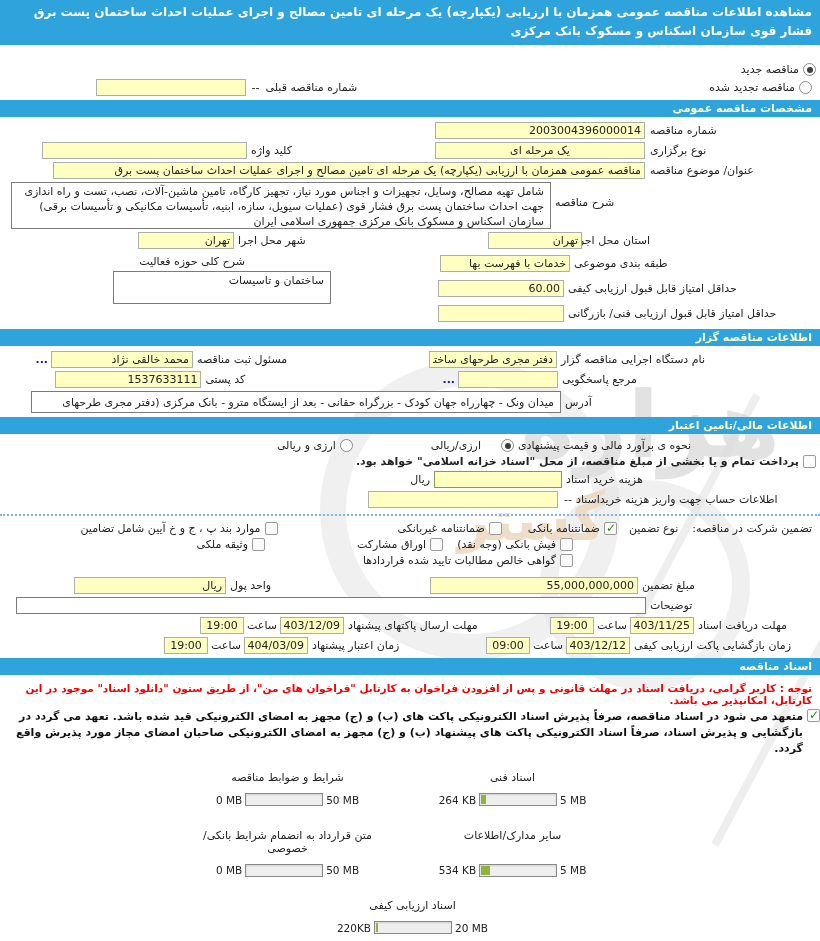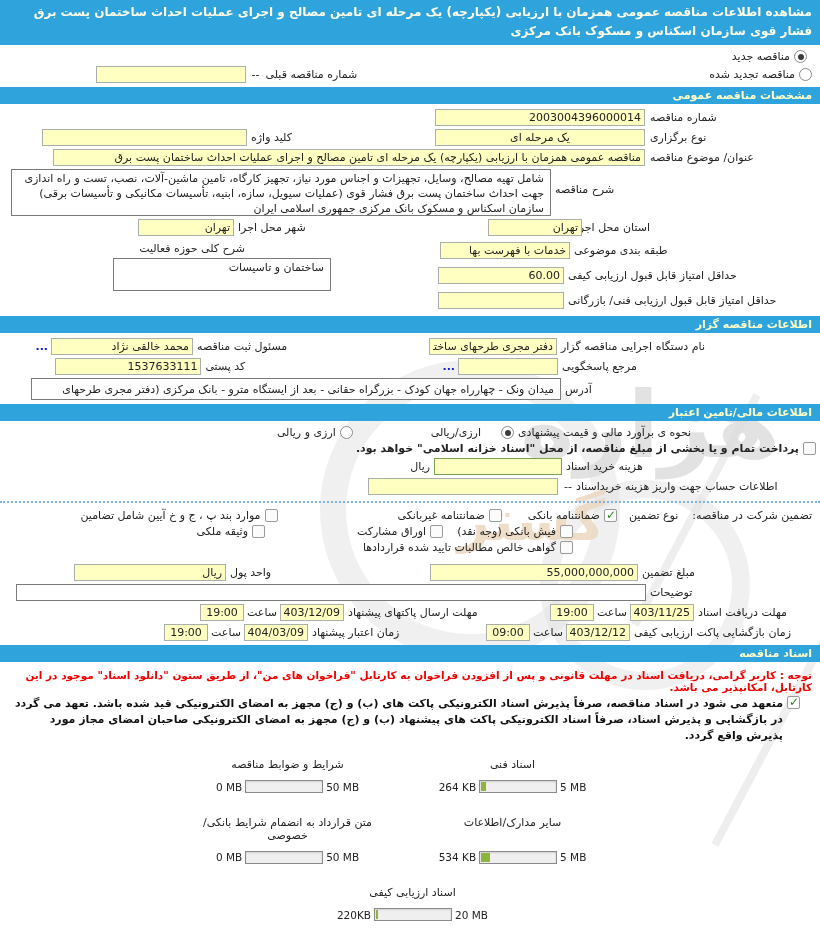--- a/index.html
+++ b/index.html
@@ -42,21 +42,21 @@
     background:#fbfbfb; border-radius:2px; flex:0 0 auto; }
   .cb.checked { position:relative; }
   .cb.checked::after { content:"✓"; position:absolute; top:-2px; left:1px;
     color:#2e7d1f; font-size:12px; font-weight:bold; }
   .radio { display:inline-block; width:13px; height:13px; border:1px solid #8a8a8a;
     border-radius:50%; background:#fff; flex:0 0 auto; }
   .radio.sel::after { content:""; display:block; width:6px; height:6px;
     margin:2.5px auto; border-radius:50%; background:#3c3c3c; }
   .sep { border:none; border-top:2px dotted #7fb2e5; margin:6px 0; }
   .red { color:#f00000; font-weight:bold; font-size:10.5px; text-align:right; padding:2px 8px; }
-  .commit { display:flex; align-items:flex-start; padding:1px 20px 2px 10px; }
+  .commit { display:flex; align-items:flex-start; padding:1px 0 2px 10px; }
   .commit .txt { font-weight:bold; color:#111; white-space:normal; line-height:1.45; margin-right:4px; text-align:right; }
   
   .meters { width:430px; margin-right:205px; margin-top:12px; }
   .mrow { display:flex; direction:rtl; }
   .mcol { width:205px; text-align:center; }
   .mcol + .mcol { margin-right:20px; }
   .mlabel { font-size:11px; color:#222; margin-bottom:9px; }
   .mgroup { display:inline-flex; direction:ltr; align-items:center; }
   .msz { font-size:10.5px; margin-right:3px; }
   .mmx { font-size:10.5px; margin-left:3px; }
@@ -75,21 +75,21 @@
   <div class="slash s1"></div>
     <div class="slash s2"></div>
   <div class="t1">هزاره</div>
   <div class="t2">گستر</div>
 </div>
 
 <div class="page">
 
   <div class="titlebar">مشاهده اطلاعات مناقصه عمومی همزمان با ارزیابی  (یکپارچه) یک مرحله ای تامین مصالح و اجرای عملیات احداث  ساختمان پست برق فشار قوی سازمان اسکناس و مسکوک بانک مرکزی</div>
 
-  <div class="row" style="padding-right:13px; margin-top:5px;">
+  <div class="row" style="padding-right:4px; margin-top:18px;">
     <span class="radio sel"></span>
     <span class="lbl" style="margin-right:4px">مناقصه جدید</span>
   </div>
   <div class="row" style="padding-right:8px;">
     <span class="radio"></span>
     <span class="lbl" style="margin-right:4px">مناقصه تجدید شده</span>
     <span class="lbl" style="margin-right:352px">شماره مناقصه قبلی</span>
     <span class="lbl" style="margin:0 6px">--</span>
     <input class="f" style="width: 150px;">
   </div>

